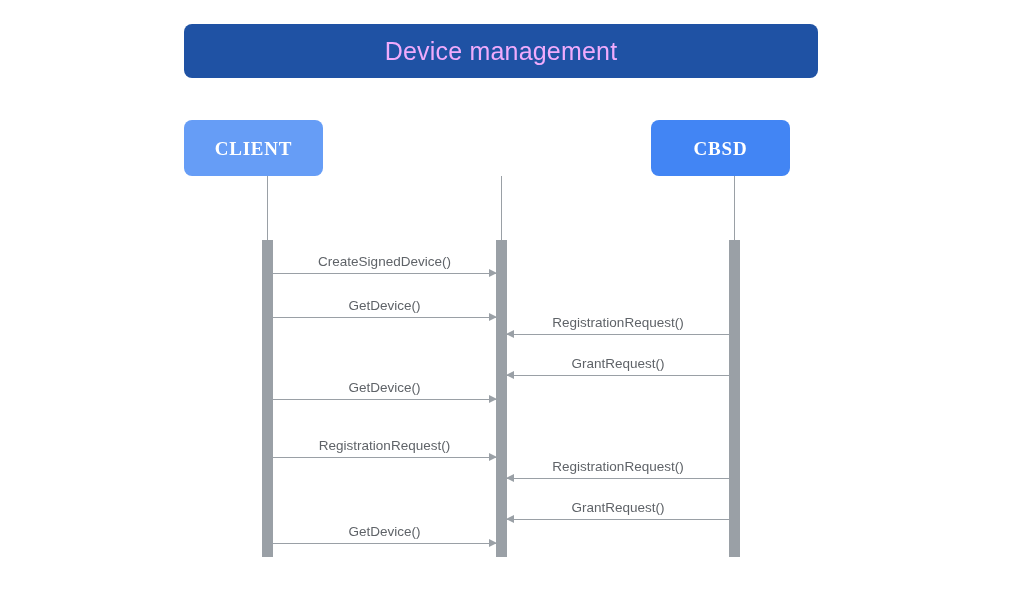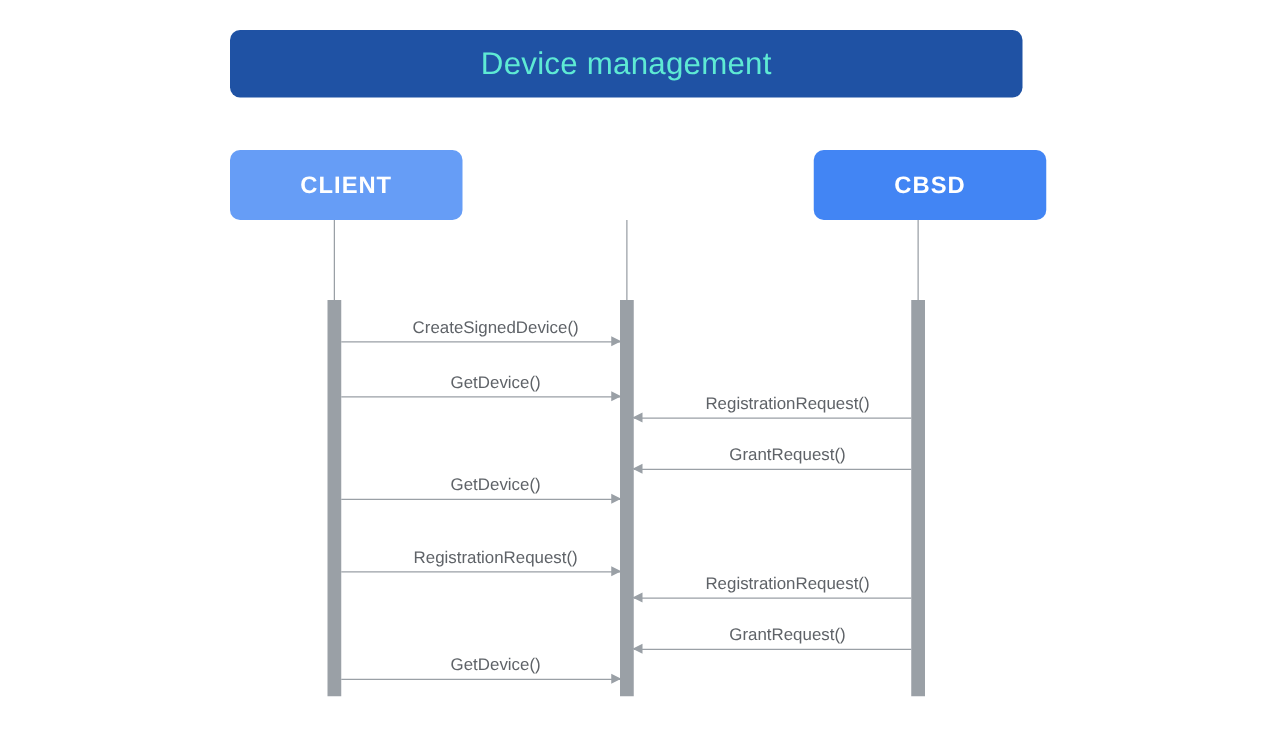--- a/index.html
+++ b/index.html
@@ -28,38 +28,39 @@
     width: 634px;
     height: 54px;
     border-radius: 8px;
     background: #1f52a4;
     display: flex;
     align-items: center;
     justify-content: center;
     box-sizing: border-box;
   }
   .title-bar .title-text {
-    color: #5eead4;
+    color: #f0abfc;
     font-size: 25px;
     font-weight: 400;
     letter-spacing: 0.2px;
     line-height: 1;
   }
 
   
   .actor-box {
     position: absolute;
     top: 120px;
-    width: 186px;
+    width: 139px;
     height: 56px;
     border-radius: 8px;
     display: flex;
     align-items: center;
     justify-content: center;
     box-sizing: border-box;
+    font-family: Liberation Serif, serif;
   }
   .actor-box .actor-label {
     color: #ffffff;
     font-size: 19px;
     font-weight: bold;
     letter-spacing: 0.8px;
     line-height: 1;
   }
   .actor-client { left: 184px; background: #669df6; }
   .actor-sas    { left: 418px; background: #1f52a4; }
@@ -107,21 +108,21 @@
   .message.dir-right .arrow-head {
     right: -1px;
     border-left: 8px solid #9aa0a6;
   }
   .message.dir-left .arrow-head {
     left: -1px;
     border-right: 8px solid #9aa0a6;
   }
   .message .msg-label {
     position: absolute;
-    left: 12px;
+    left: 0;
     width: 100%;
     bottom: 6px;
     text-align: center;
     color: #5f6368;
     font-size: 13.5px;
     font-weight: 400;
     white-space: nowrap;
     line-height: 1;
   }
 </style>

